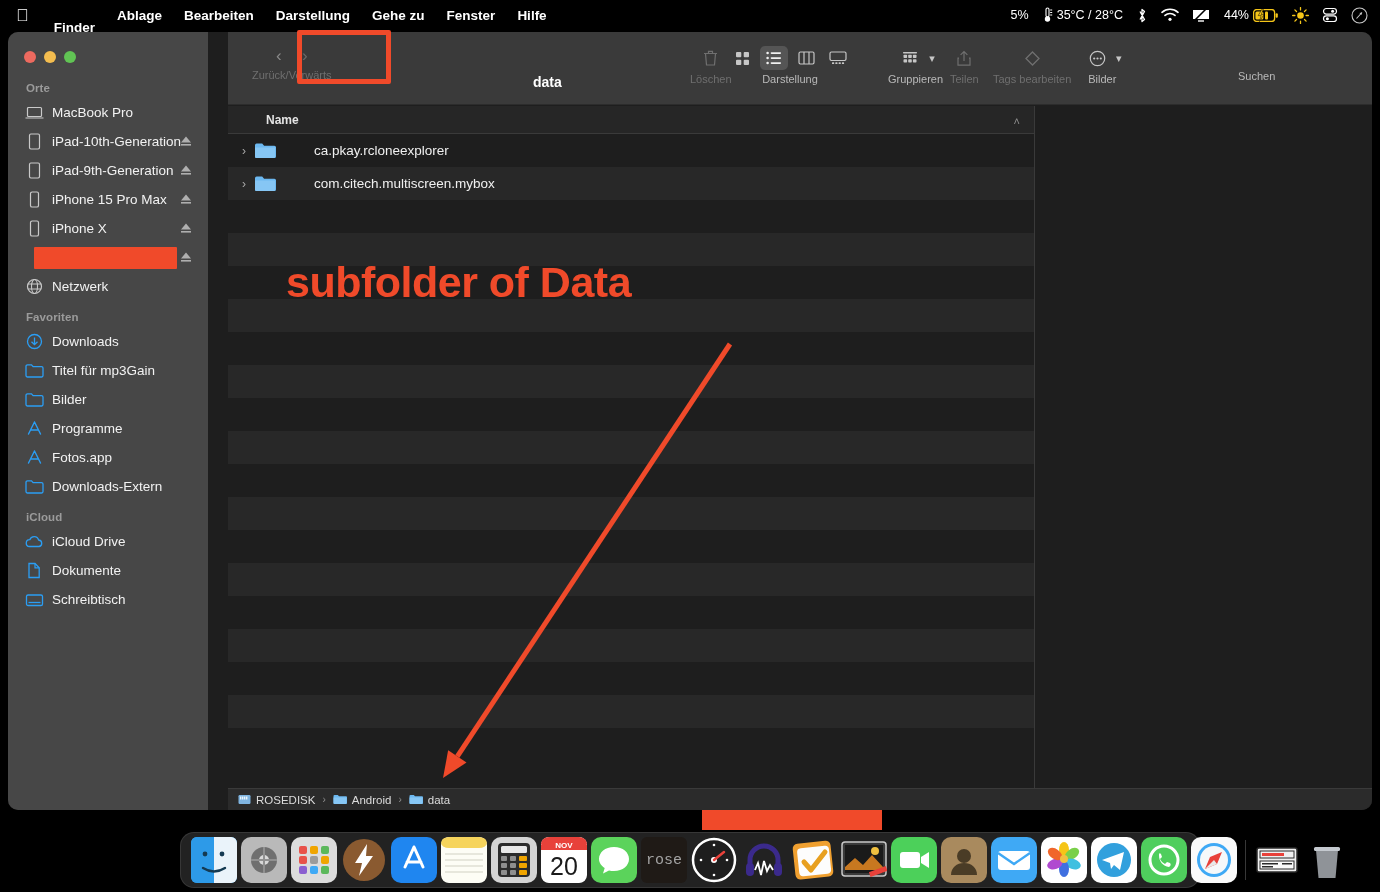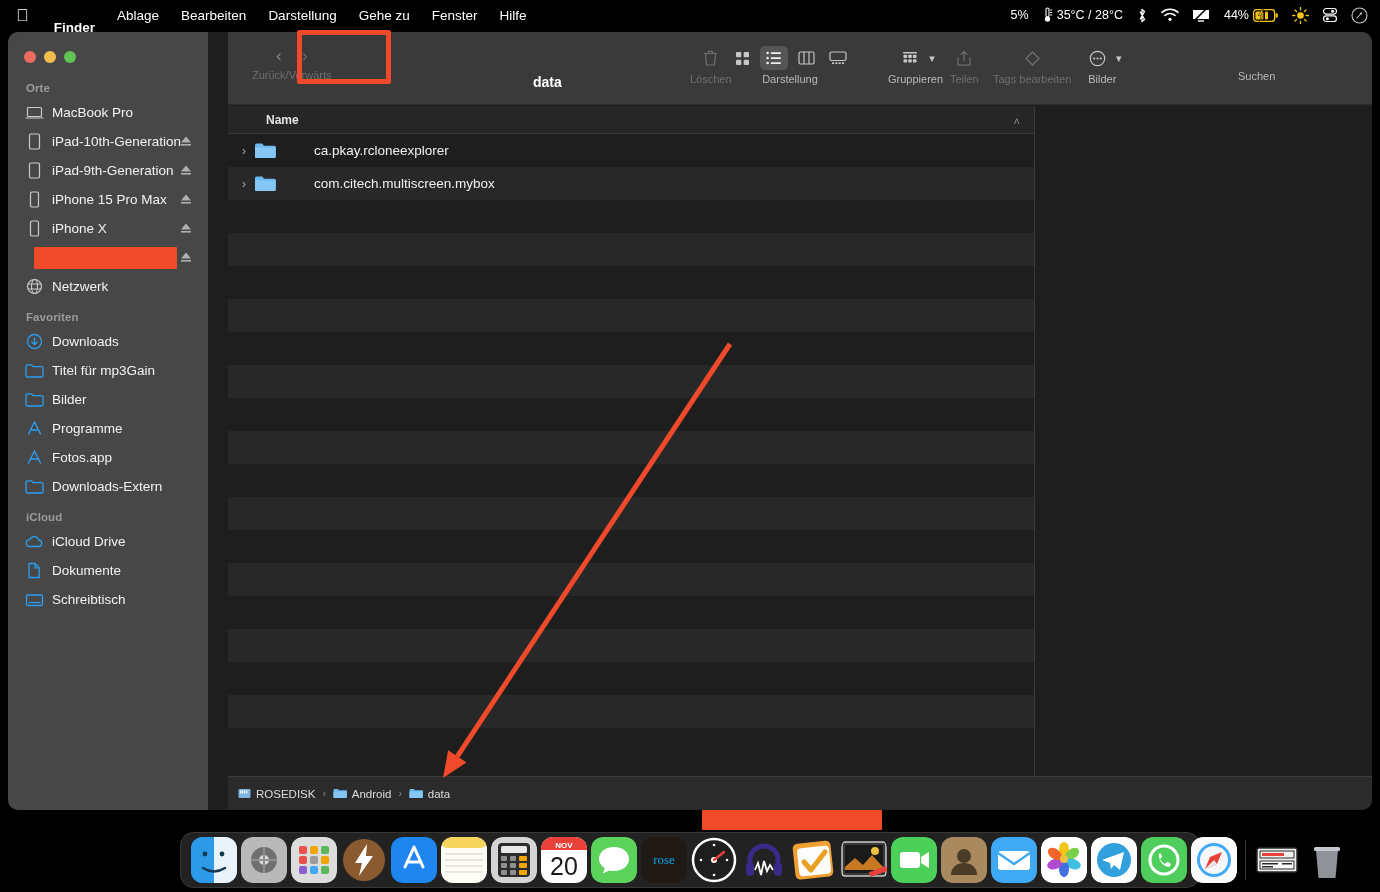--- a/index.html
+++ b/index.html
@@ -11,21 +11,21 @@
     -webkit-font-smoothing:antialiased;
   }
   .screen { position:relative; width:1380px; height:892px; background:#000; }
 
   
   .menubar {
     position:absolute; left:0; top:0; width:1380px; height:30px;
     background:#000; display:flex; align-items:center; z-index:40;
   }
   .apple-logo { margin-left:16px; margin-right:14px; font-size:17px; line-height:1; color:#fff; }
-  .menu-item { font-size:13.5px; color:#fff; padding:0 11px; white-space:nowrap; }
+  .menu-item { font-size:13.5px; color:#fff; padding:0 11px; white-space:nowrap;font-weight:bold; }
   .menu-item.bold { font-weight:bold;margin-top:24px; }
   .menu-right { position:absolute; right:0; top:0; height:30px; display:flex; align-items:center; padding-right:12px; }
   .mr { display:flex; align-items:center; margin-left:13px; font-size:12.5px; color:#fff; white-space:nowrap; }
   .mr svg { display:block; }
   .batt-pct { margin-left:0;padding-left:14px; }
 
   
   .window {
     position:absolute; left:8px; top:32px; width:1364px; height:778px;
     background:#1e1e1e; border-radius:10px; overflow:hidden;
@@ -100,21 +100,21 @@
   .row.alt { background:#282828; }
   .chev { width:16px; font-size:12px; color:#a8a8a8; text-align:center; flex:0 0 16px; }
   .folder-ico { width:22px; height:18px; margin:0 8px 0 2px; flex:0 0 22px; }
   .fname { font-size:13.5px; color:#f0f0f0;margin-left:30px; }
 
   
   .preview { position:absolute; right:0; top:74px; width:338px; bottom:0; background:#1e1e1e; border-left:1px solid #3a3a3a; }
 
   
   .pathbar {
-    position:absolute; left:220px; right:0; bottom:0; height:34px;
+    position:absolute; left:220px; right:0; bottom:0; height:22px;
     background:#2b2b2b; border-top:1px solid #3a3a3a;
     display:flex; align-items:center; padding-left:10px;
   }
   .crumb { display:flex; align-items:center; font-size:11.5px; color:#dcdcdc; }
   .crumb .ci { margin-right:5px; display:flex; }
   .crumb-sep { margin:0 7px; color:#8d8d8d; font-size:10px; }
 
   
   .anno-text {
     position:absolute; left:286px; top:258px; z-index:30;
@@ -128,21 +128,21 @@
   }
 
   
   .dock {
     position:absolute; left:180px; top:832px; width:1020px; height:56px;
     background:rgba(40,40,40,0.85); border-radius:14px;
     border:1px solid rgba(120,120,120,0.25);
     display:flex; align-items:center; padding:0 8px; z-index:35;
   }
   .dock-ico {
-    width:46px; height:46px; margin:0 2px; border-radius:12px;
+    width:46px; height:46px; margin:0 2px; border-radius:6px;
     display:flex; align-items:center; justify-content:center;
     font-size:11px; position:relative; overflow:hidden; flex:0 0 46px;
   }
   .dock-sep { width:1px; height:40px; background:rgba(160,160,160,0.35); margin:0 6px; flex:0 0 1px; }
 </style>
 </head>
 <body>
 
 <div class="screen">
 
@@ -607,20 +607,21 @@
               <path d="M0.5 2a1 1 0 0 1 1-1h3.3l1.2 1.3h7a1 1 0 0 1 1 1v5.7a1 1 0 0 1-1 1h-11.5a1 1 0 0 1-1-1z" fill="#6cb8f0"></path>
               <path d="M0.5 3.4h13v5.6a1 1 0 0 1-1 1h-11a1 1 0 0 1-1-1z" fill="#86c6f4"></path>
             </svg>
         </span>
         <span>data</span>
       </span>
     </div>
   </div>
 
   <div class="title-box"></div>
+  <div class="anno-text">subfolder of Data</div>
   <svg class="anno-arrow" width="1380" height="892">
     <line id="anno-line" stroke="#f04a2a" stroke-width="5" x1="730" y1="344" x2="457.34138396800137" y2="756.3130291215589"></line>
     <polygon id="anno-head" fill="#f04a2a" points="443,778 448.1661270578917,750.2455205197122 466.51664087811105,762.3805377234056"></polygon>
   </svg>
   <div class="bottom-redact"></div>
 
   <div class="dock">
     <div class="dock-ico" style="background:linear-gradient(180deg,#3fa9f5,#2f8fd8);">
       <svg width="46" height="46" viewBox="0 0 46 46">
           <rect width="46" height="46" rx="10" fill="#1f86d0"></rect>
@@ -704,21 +705,21 @@
         <text x="23" y="38" text-anchor="middle" font-size="25" fill="#1a1a1a" font-family="Liberation Sans, sans-serif" id="cal-day">20</text>
       </svg>
     </div>
     <div class="dock-ico">
       <svg width="46" height="46" viewBox="0 0 46 46">
           <rect width="46" height="46" rx="10" fill="#5bd35b"></rect>
           <path d="M23 10c9 0 15 5.5 15 12s-6 12-15 12a20 20 0 0 1-5-.6l-6 3 1.7-5.3C10.6 29 8 25.8 8 22c0-6.5 6-12 15-12z" fill="#fff"></path>
         </svg>
     </div>
     <div class="dock-ico" style="background:#1f1a16;">
-      <span style="color:#0ea5e9; font-size:13px; font-family:Liberation Serif, serif;">rose</span>
+      <span style="color:#a3a3a3; font-size:15px; font-family:Liberation Mono, monospace;">rose</span>
 
     </div>
     <div class="dock-ico">
       <svg width="46" height="46" viewBox="0 0 46 46">
           <circle cx="23" cy="23" r="21" fill="#1e1e1e" stroke="#fff" stroke-width="2.5"></circle>
           <circle cx="23" cy="23" r="3" fill="#fff"></circle>
           <path d="M23 23L33 15" stroke="#e8413a" stroke-width="2.5" stroke-linecap="round"></path>
           <g fill="#fff">
             <circle cx="23" cy="8" r="1.3"></circle>
             <circle cx="36" cy="23" r="1.3"></circle>

